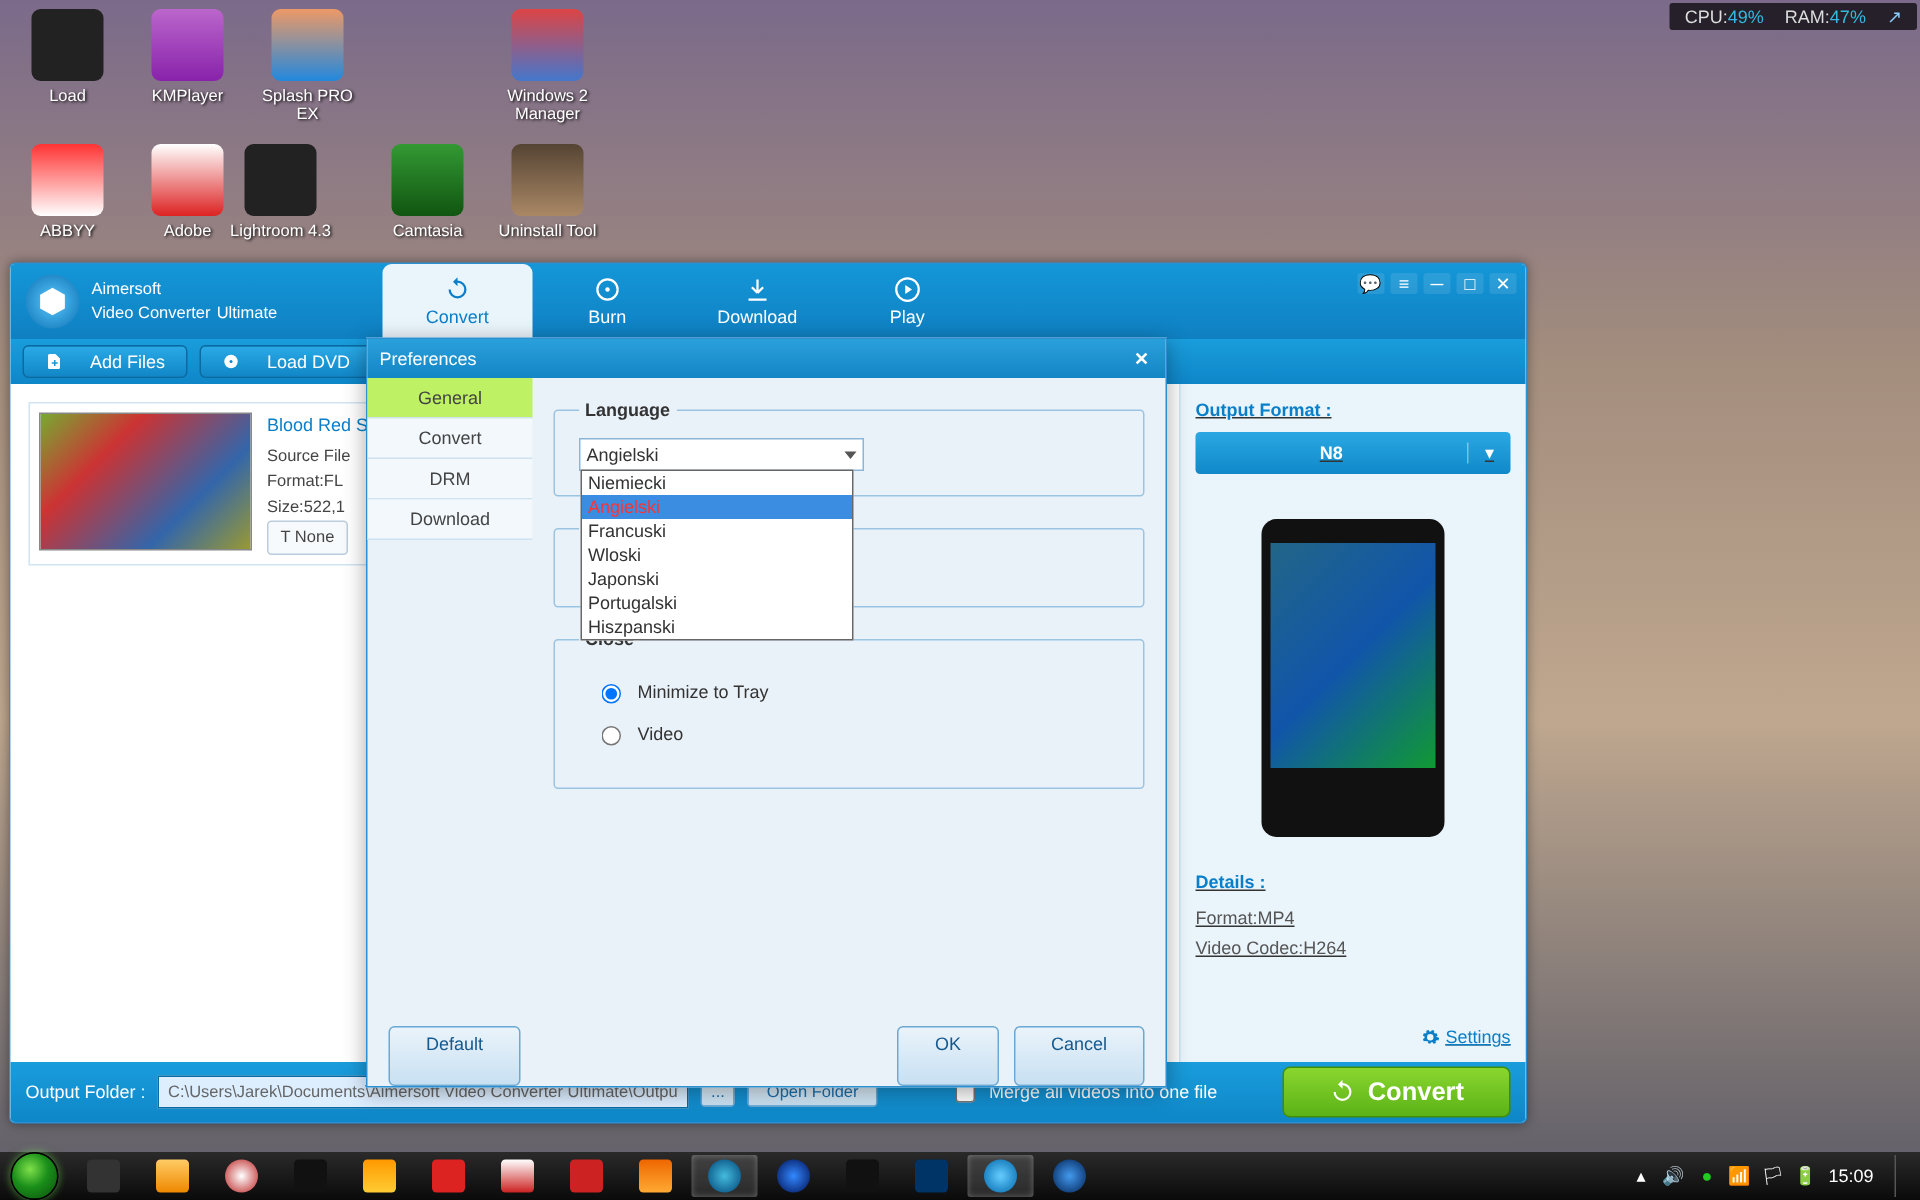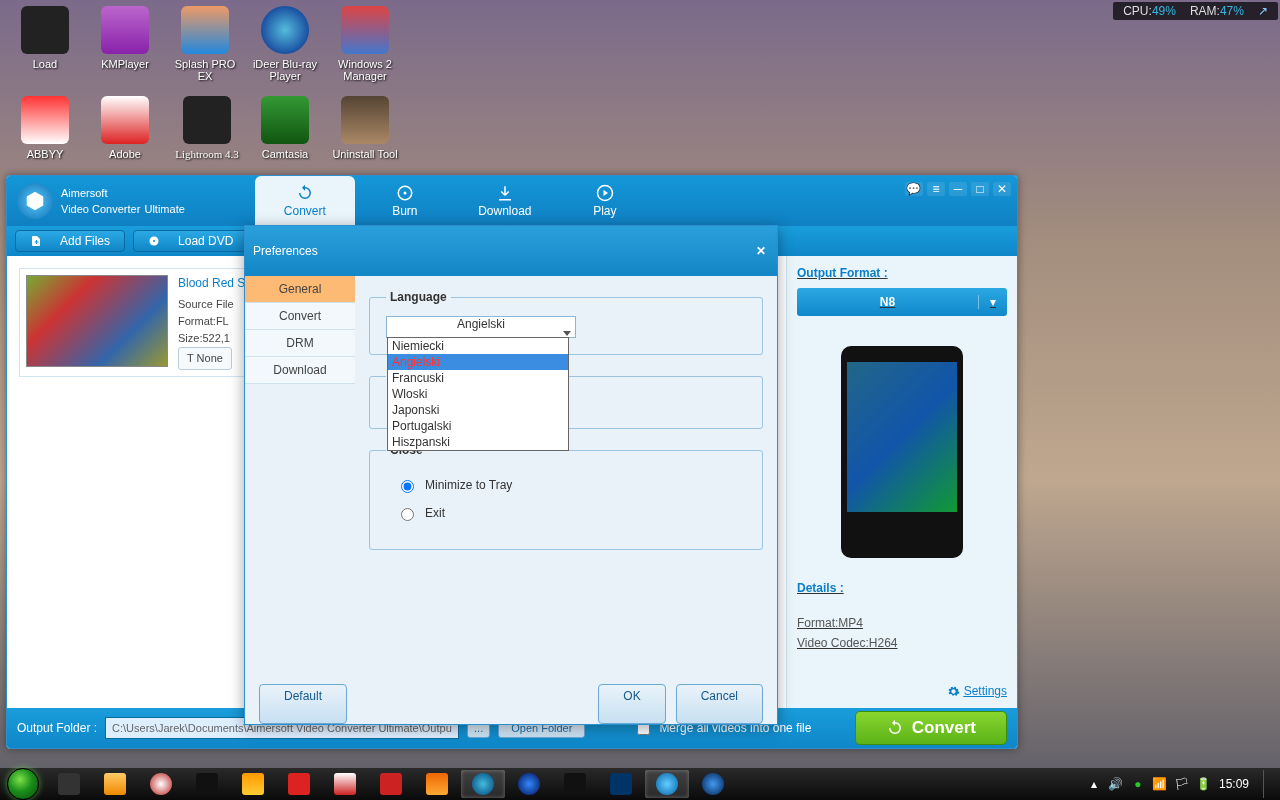--- a/index.html
+++ b/index.html
@@ -40,43 +40,43 @@
 .fileinfo{font-size:11px;color:#444;line-height:17px;}
 .fileinfo .ftitle{color:#0a7fc9;font-size:12px;margin-bottom:4px;}
 .fileinfo .nonebtn{display:inline-block;margin-top:0;border:1px solid #bcd;padding:2px 8px;border-radius:3px;background:#f7fafd;cursor:pointer;}
 .ofhdr{color:#0a7fc9;font-weight:bold;margin-bottom:8px;font-size:12px;}
 .ofsel{background:linear-gradient(#2ba8e4,#1088c9);color:#fff;border-radius:3px;height:28px;display:flex;align-items:center;position:relative;cursor:pointer;}
 .ofsel .lbl{flex:1;text-align:center;font-weight:bold;}
 .ofsel .dd{width:28px;border-left:1px solid rgba(255,255,255,.4);display:flex;align-items:center;justify-content:center;}
 .phone{width:110px;height:200px;background:#111;border-radius:10px;margin:30px auto 20px;padding:6px;position:relative;}
 .phone .scr{width:100%;height:150px;background:linear-gradient(135deg,#268,#15a,#193);margin-top:10px;}
 .details{font-size:12px;color:#555;line-height:20px;}
-.details .dh{color:#0a7fc9;font-weight:bold;margin-bottom:15px;}
+.details .dh{color:#0a7fc9;font-weight:bold;margin-bottom:4px;}
 .settingslnk{margin-top:auto;text-align:right;color:#0a7fc9;font-size:12px;cursor:pointer;display:flex;align-items:center;justify-content:flex-end;gap:4px;}
 .settingslnk svg{width:13px;height:13px;fill:#0a7fc9;}
 
 .appfoot{height:40px;background:linear-gradient(#1a9ddc,#0e86c8);display:flex;align-items:center;padding:0 10px;gap:8px;color:#fff;font-size:12px;}
 .appfoot input[type=text]{flex:0 0 340px;height:20px;border:1px solid #0b6aa0;background:#def;padding:0 6px;font-size:11px;color:#666;}
 .smbtn{background:linear-gradient(#e9f3fb,#c7e1f3);border:1px solid #6aa8d4;color:#1a6fad;border-radius:3px;padding:3px 12px;cursor:pointer;font-size:11px;}
 .mcb{display:flex;align-items:center;gap:6px;margin-left:40px;}
 .mcb input{width:13px;height:13px;}
 .convbtn{margin-left:auto;background:linear-gradient(#8ad62f,#5bb217);border:1px solid #3e8d0b;color:#fff;font-size:17px;font-weight:bold;border-radius:5px;padding:6px 30px;cursor:pointer;display:flex;align-items:center;gap:8px;}
 .convbtn svg{width:18px;height:18px;fill:#fff;}
 
 .prefmodal{position:absolute;left:244px;top:225px;width:532px;height:498px;background:#eaf2f9;border:1px solid #2b8fd0;box-shadow:0 3px 14px rgba(0,0,0,.35);display:flex;flex-direction:column;z-index:50;}
-.prefhdr{height:26px;background:linear-gradient(#2aa0db,#1386c6);color:#fff;display:flex;align-items:center;padding:12px 8px;font-size:12px;}
+.prefhdr{height:26px;background:linear-gradient(#2aa0db,#1386c6);color:#fff;display:flex;align-items:center;padding:0 8px;font-size:12px;}
 .prefhdr .x{margin-left:auto;width:16px;height:16px;display:flex;align-items:center;justify-content:center;cursor:pointer;font-weight:bold;}
 .prefbody{flex:1;display:flex;}
 .prefside{width:110px;display:flex;flex-direction:column;}
 .prefside .pt{height:26px;display:flex;align-items:center;justify-content:center;border-bottom:1px solid #cfe2f0;cursor:pointer;font-size:12px;color:#444;background:#f2f8fc;}
-.prefside .pt.act{background:#fdba74;border-right:none;}
+.prefside .pt.act{background:#bef264;border-right:none;}
 .prefmain{flex:1;padding:14px 14px 0 14px;position:relative;}
 fieldset{border:1px solid #9bc4e3;border-radius:3px;margin:0 0 14px 0;padding:12px 16px 16px;}
 legend{font-size:12px;font-weight:bold;color:#333;padding:0 4px;}
-.langsel{width:180px;height:20px;border:1px solid #8bb6d8;background:#fff;display:flex;align-items:center;padding:0 4px;font-size:12px;position:relative;cursor:pointer;flex-direction:column;}
+.langsel{width:180px;height:20px;border:1px solid #8bb6d8;background:#fff;display:flex;align-items:center;padding:0 4px;font-size:12px;position:relative;cursor:pointer;}
 .langsel .tri{margin-left:auto;width:0;height:0;border-left:4px solid transparent;border-right:4px solid transparent;border-top:5px solid #555;}
 .langdd{position:absolute;left:0;top:20px;width:180px;border:1px solid #666;background:#fff;z-index:60;}
 .langdd div{padding:1px 4px;font-size:12px;cursor:pointer;}
 .langdd .hl{background:#3a8de0;color:#f33;}
 .radio{display:flex;align-items:center;gap:8px;margin:8px 0 12px 10px;font-size:12px;}
 .radio input{width:13px;height:13px;}
 .preffoot{height:40px;display:flex;padding:0 14px;gap:10px;}
 .pbtn{background:linear-gradient(#eaf3fa,#c7e0f2);border:1px solid #6ba8d3;color:#15598e;border-radius:4px;padding:4px 24px;cursor:pointer;font-size:12px;}
 .preffoot .spacer{flex:1;}
 
@@ -91,26 +91,25 @@
 .clock{font-size:12px;color:#fff;}
 </style>
 </head>
 <body>
 
 <div class="desktop">
 
   <div class="dicon" style="left:10px;top:6px;"><div class="ibox" style="background:#222;"></div><span>Load</span></div>
   <div class="dicon" style="left:170px;top:6px;"><div class="ibox" style="background:linear-gradient(#e96,#28d);"></div><span>Splash PRO EX</span></div>
   <div class="dicon" style="left:90px;top:6px;"><div class="ibox" style="background:linear-gradient(#b6c,#82a);"></div><span>KMPlayer</span></div>
-  <div class="dicon" style="left:250px;top:6px;"><div class="ibox" style="background:radial-gradient(circle,#5bd,#028);border-radius:50%;"></div><span>iDeer Blu-ray Player</span></div>
   <div class="dicon" style="left:330px;top:6px;"><div class="ibox" style="background:linear-gradient(#d44,#47c);"></div><span>Windows 2 Manager</span></div>
 
   <div class="dicon" style="left:10px;top:96px;"><div class="ibox" style="background:linear-gradient(#f33,#fff);"></div><span>ABBYY</span></div>
   <div class="dicon" style="left:90px;top:96px;"><div class="ibox" style="background:linear-gradient(#fff,#d22);"></div><span>Adobe</span></div>
-  <div class="dicon" style="left:172px;top:96px;font-family:Liberation Serif, serif;"><div class="ibox" style="background:#222;color:#ade;"></div><span>Lightroom 4.3</span></div>
+  <div class="dicon" style="left:152px;top:96px;"><div class="ibox" style="background:#222;color:#ade;"></div><span>Lightroom 4.3</span></div>
   <div class="dicon" style="left:250px;top:96px;"><div class="ibox" style="background:linear-gradient(#393,#151);"></div><span>Camtasia</span></div>
   <div class="dicon" style="left:330px;top:96px;"><div class="ibox" style="background:linear-gradient(#543,#a86);"></div><span>Uninstall Tool</span></div>
 </div>
 
 <div class="sysmon">
   <span><span>CPU:</span><span class="v1">49%</span></span>
   <span><span>RAM:</span><span class="v2">47%</span></span>
   <span style="color:#8cf;">↗</span>
 </div>
 
@@ -266,21 +265,21 @@
         <legend>Upd</legend>
       </fieldset>
       <fieldset>
         <legend>Close</legend>
         <label class="radio">
             <input type="radio" name="cl" checked="" style="">
             <span>Minimize to Tray</span>
           </label>
         <label class="radio">
             <input type="radio" name="cl" style="">
-            <span>Exit</span>
+            <span>Video</span>
           </label>
       </fieldset>
     </div>
   </div>
   <div class="preffoot">
     <div class="pbtn">Default</div>
     <div class="spacer"></div>
     <div class="pbtn">OK</div>
     <div class="pbtn">Cancel</div>
   </div>

